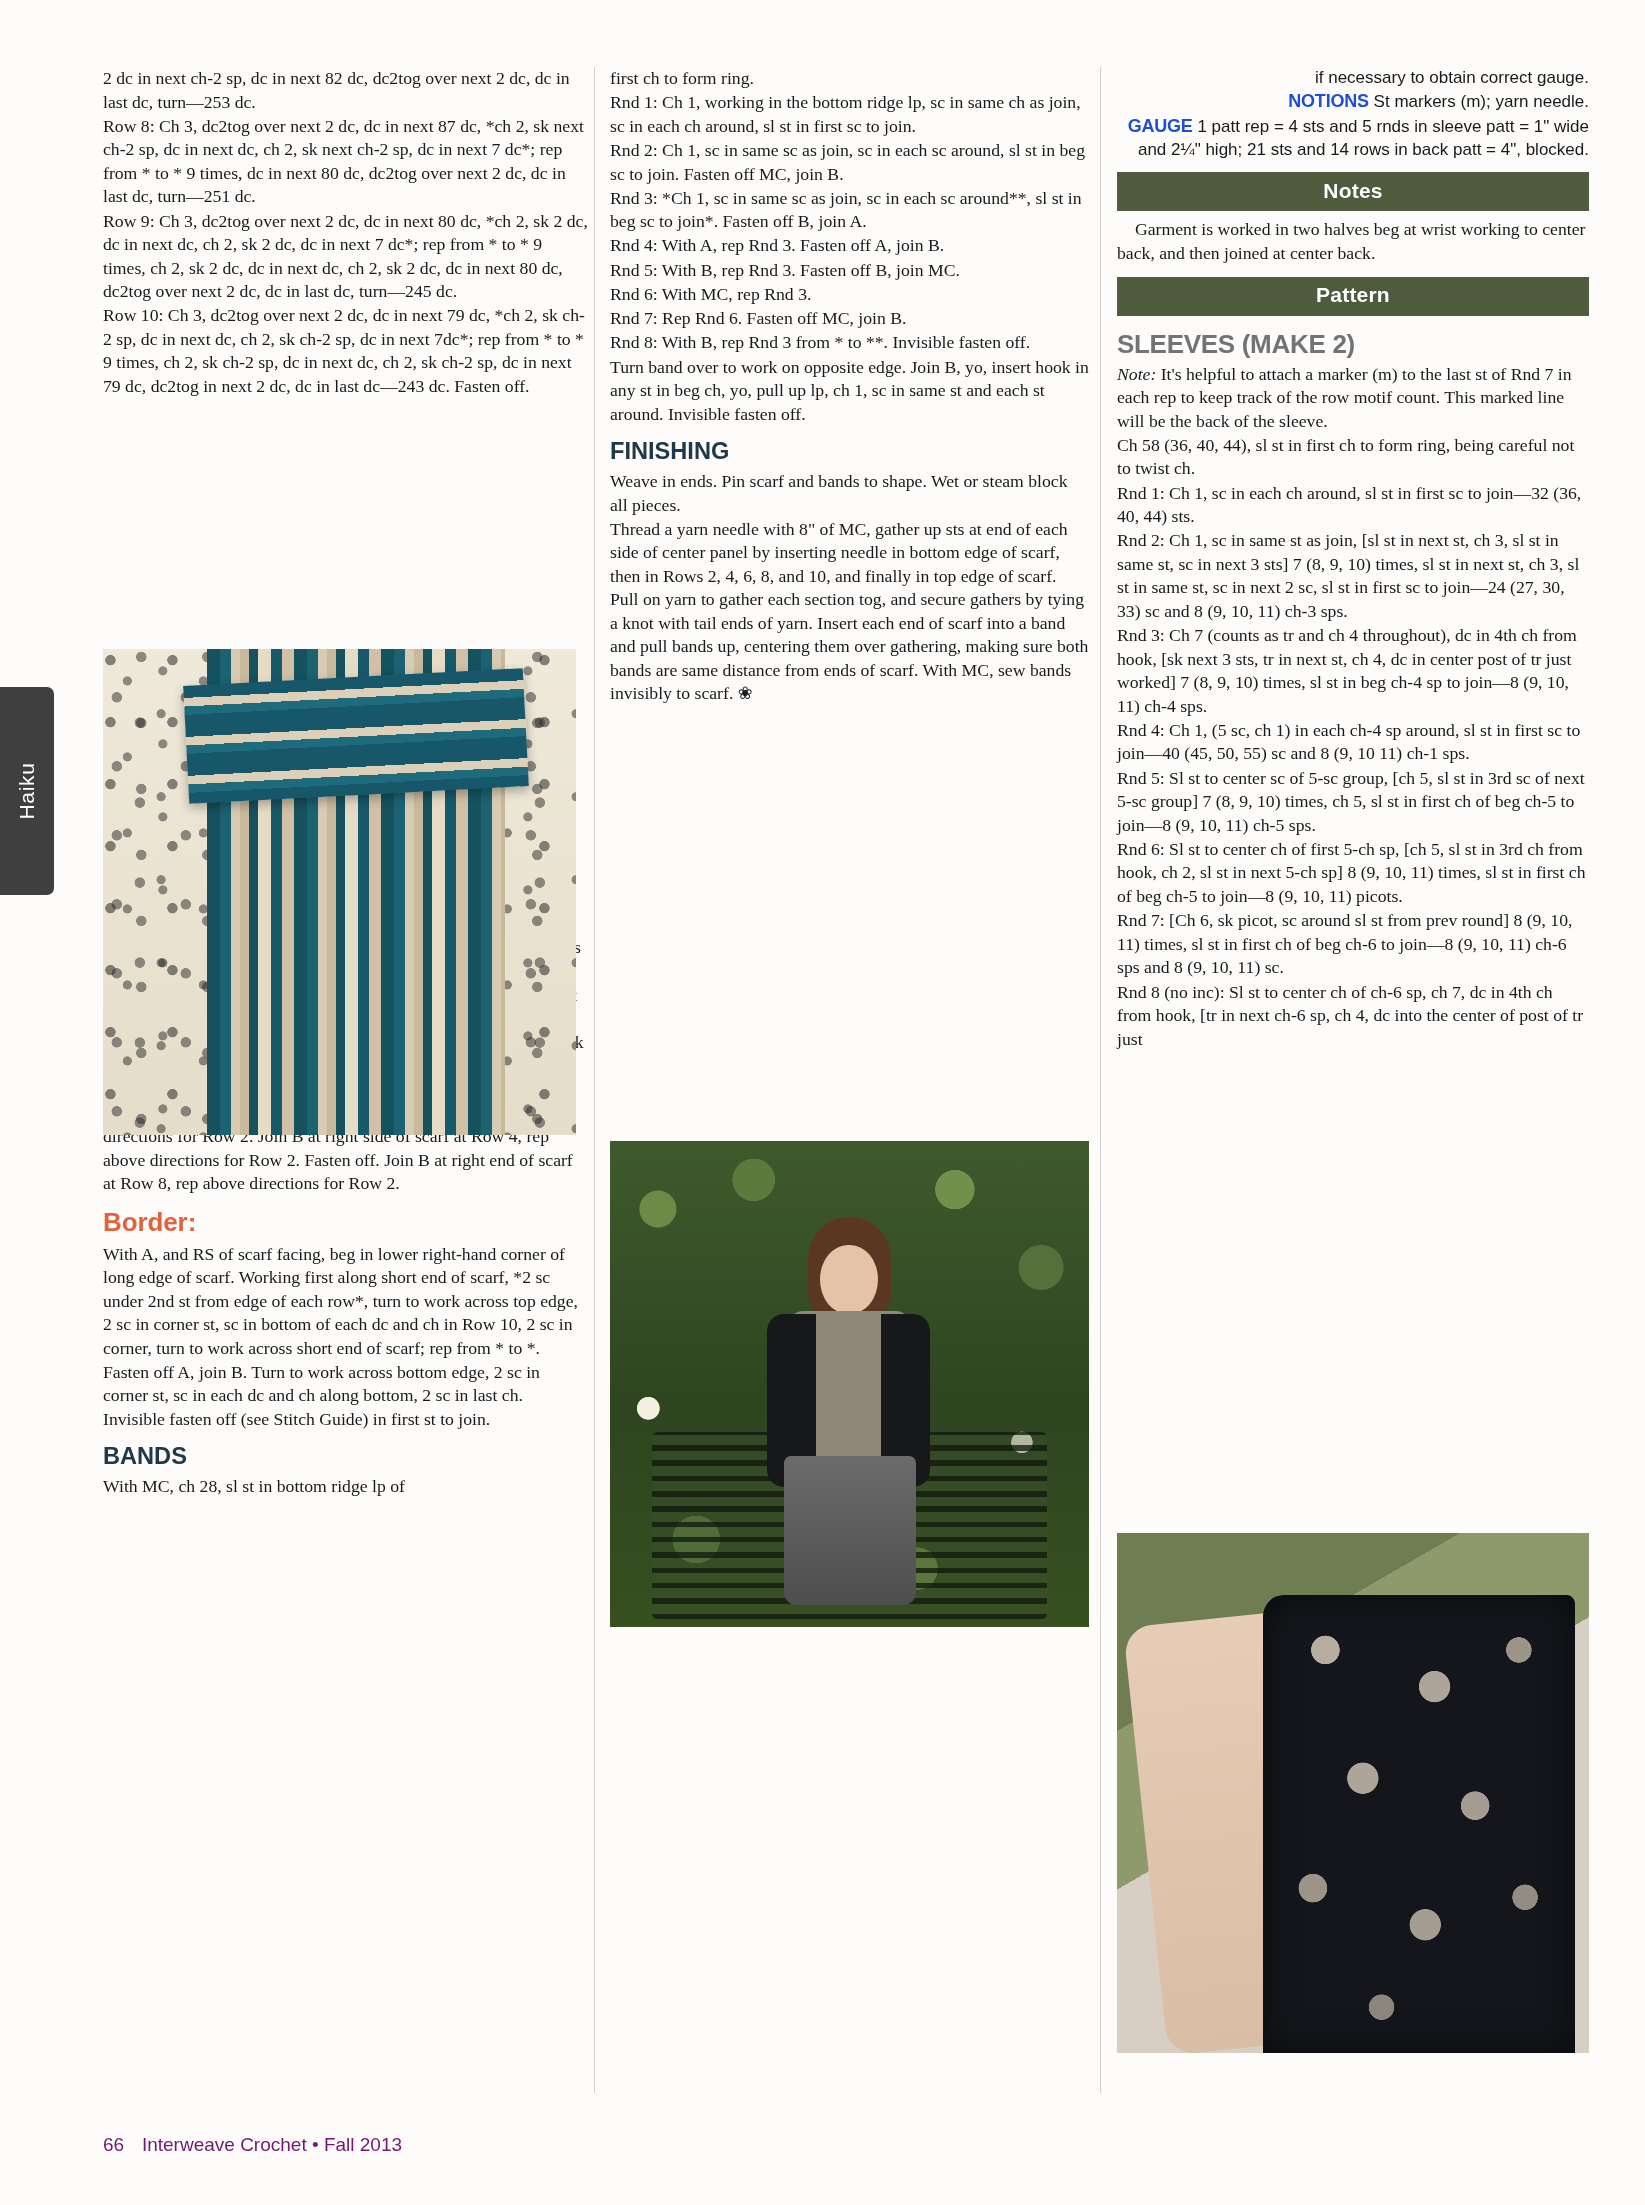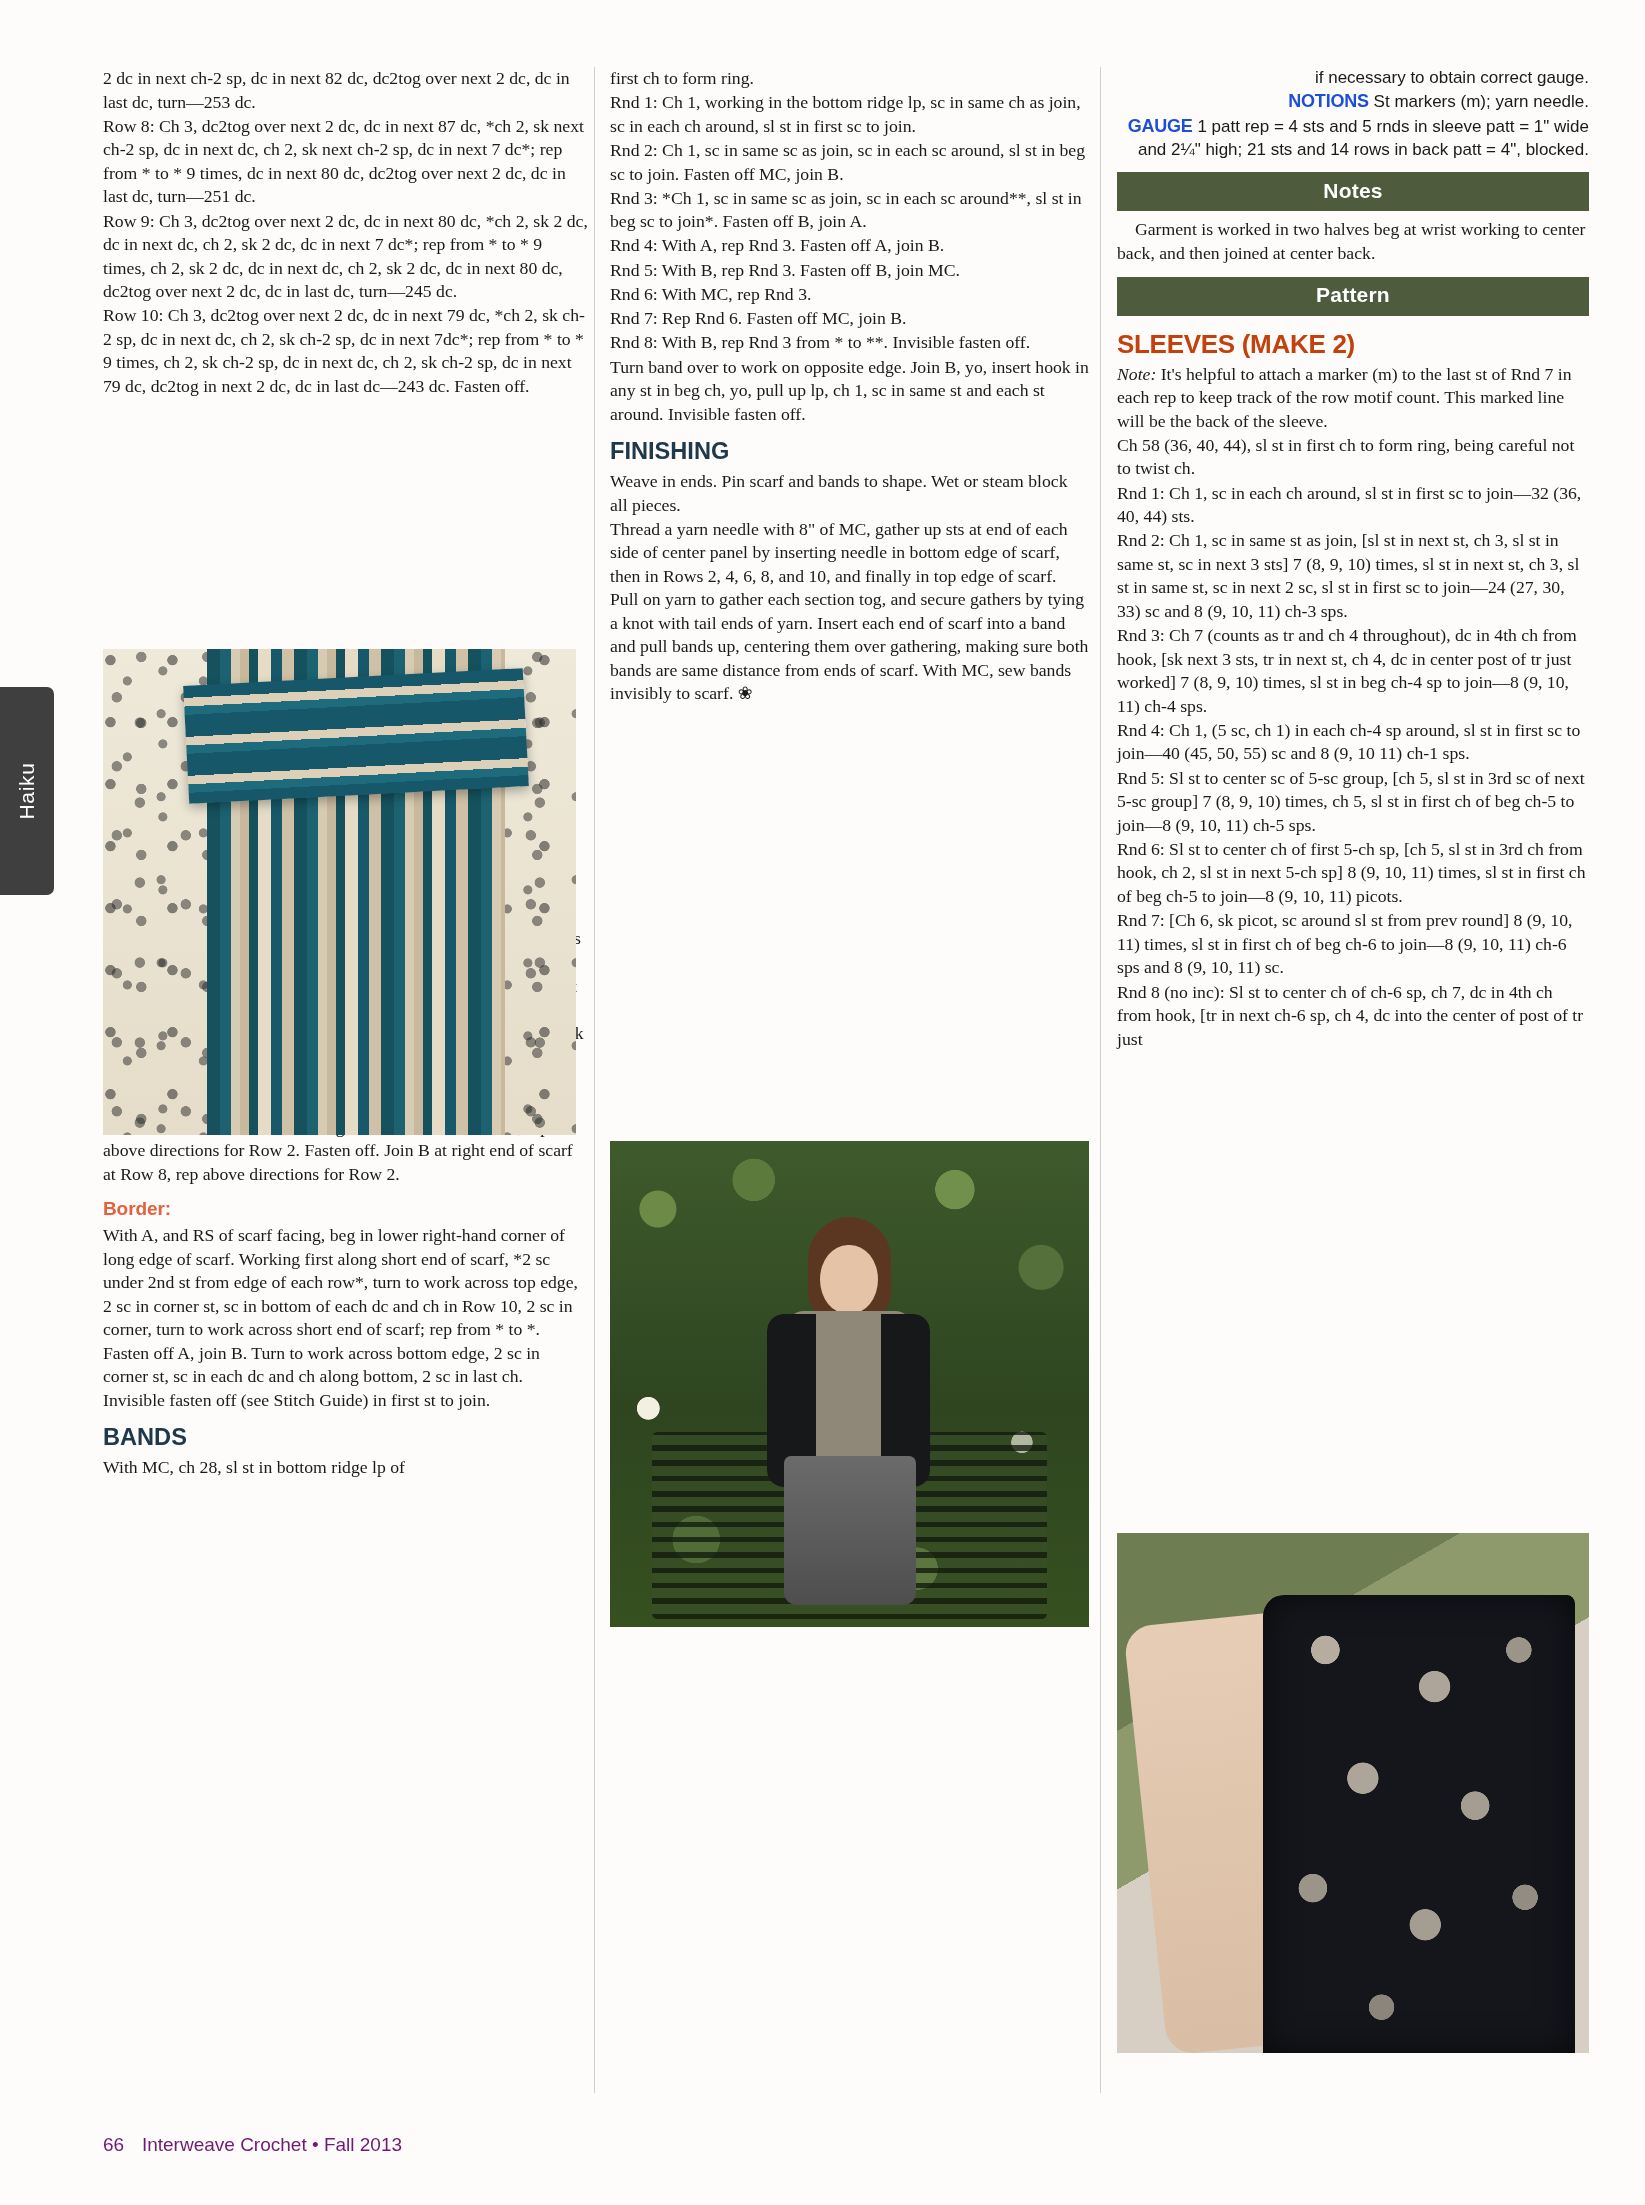--- a/index.html
+++ b/index.html
@@ -67,26 +67,26 @@
     background: #cfcfcf;
   }
   .rule1 { left: 594px; }
   .rule2 { left: 1100px; }
 
   
   .h-orange {
     color: #e2623c;
     font-family: "Liberation Sans", sans-serif;
     font-weight: bold;
-    font-size: 19px;
+    font-size: 26px;
     margin: 9.7px 0 2.8px;
     letter-spacing: -0.1px;
   }
   .h-orange-lg {
-    color: #c2410c;
+    color: #737373;
     font-family: "Liberation Sans", sans-serif;
     font-weight: bold;
     font-size: 26px;
     margin: 11px 0 1.4px;
     letter-spacing: -0.3px;
   }
   .h-dark {
     color: #20394a;
     font-family: "Liberation Sans", sans-serif;
     font-weight: bold;

